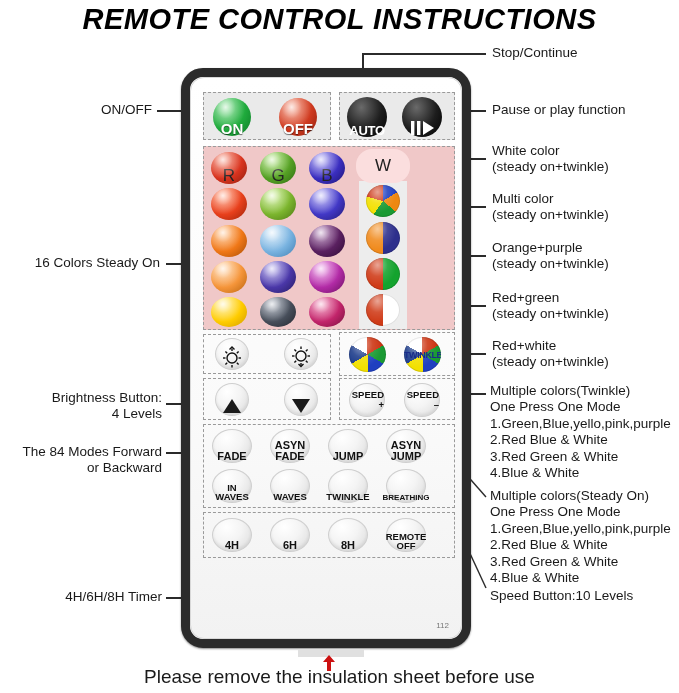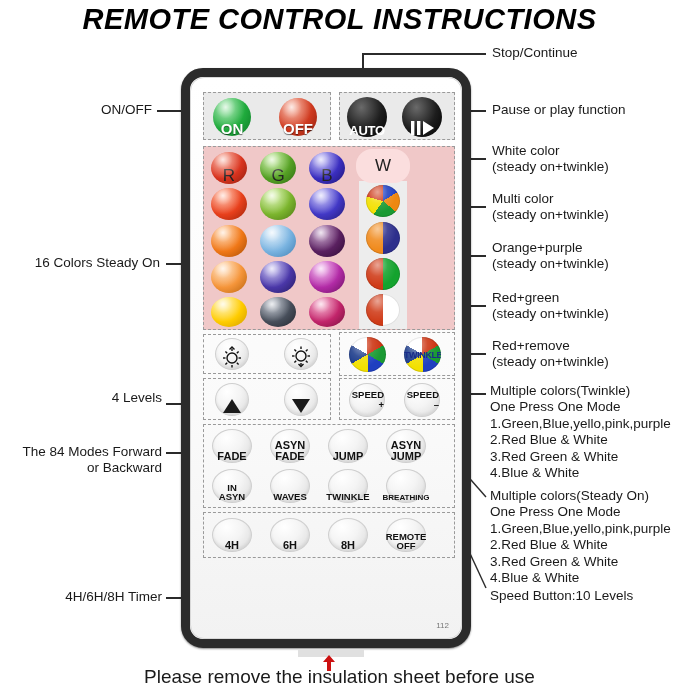--- a/index.html
+++ b/index.html
@@ -280,21 +280,21 @@
         </div>
       <div class="btn modebtn big" style="left:66px;top:4px;width:40px;height:34px;white-space:pre;"><span>ASYN
 FADE</span></div>
       <div class="btn modebtn big" style="left:124px;top:4px;width:40px;height:34px;">
           <span>JUMP</span>
         </div>
       <div class="btn modebtn big" style="left:182px;top:4px;width:40px;height:34px;white-space:pre;"><span>ASYN
 JUMP</span></div>
 
       <div class="btn modebtn" style="left:8px;top:44px;width:40px;height:34px;white-space:pre;"><span>IN
-ASYN</span></div>
+WAVES</span></div>
       <div class="btn modebtn" style="left:66px;top:44px;width:40px;height:34px;">
           <span>WAVES</span>
         </div>
       <div class="btn modebtn" style="left:124px;top:44px;width:40px;height:34px;">
           <span>TWINKLE</span>
         </div>
       <div class="btn modebtn" style="left:182px;top:44px;width:40px;height:34px;font-size:8px;">
           <span>BREATHING</span>
         </div>
     </div>
@@ -322,20 +322,21 @@
   <polygon points="7,0 13,7 9,7 9,16 5,16 5,7 1,7" fill="#cc1111"></polygon>
 </svg>
 
 <div class="lbl l" style="left:10px;top:102px;width:142px;">
   <span>ON/OFF</span></div>
 
 <div class="lbl l" style="left:0px;top:255px;width:160px;">
   <span>16 Colors Steady On</span></div>
 
 <div class="lbl l" style="left:10px;top:390px;width:152px;">
+  <div>Brightness Button:</div>
   <div>4 Levels</div>
 </div>
 
 <div class="lbl l" style="left:0px;top:444px;width:162px;">
   <div>The 84 Modes Forward</div>
   <div>or Backward</div>
 </div>
 
 <div class="lbl l" style="left:10px;top:589px;width:152px;">
   <span>4H/6H/8H Timer</span></div>
@@ -360,21 +361,21 @@
   <div>Orange+purple</div>
   <div>(steady on+twinkle)</div>
   </div>
 
 <div class="lbl r" style="left:492px;top:290px;width:185px;">
   <div>Red+green</div>
   <div>(steady on+twinkle)</div>
   </div>
 
 <div class="lbl r" style="left:492px;top:338px;width:185px;">
-  <div>Red+remove</div>
+  <div>Red+white</div>
   <div>(steady on+twinkle)</div>
   </div>
 
 <div class="lbl r" style="left:490px;top:383px;width:190px;">
   <div>Multiple colors(Twinkle)</div>
   <div>One Press One Mode</div>
   <div class="it">1.Green,Blue,yello,pink,purple</div>
   <div class="it">2.Red Blue &amp; White</div>
   <div class="it">3.Red Green &amp; White</div>
   <div class="it">4.Blue &amp; White</div>

